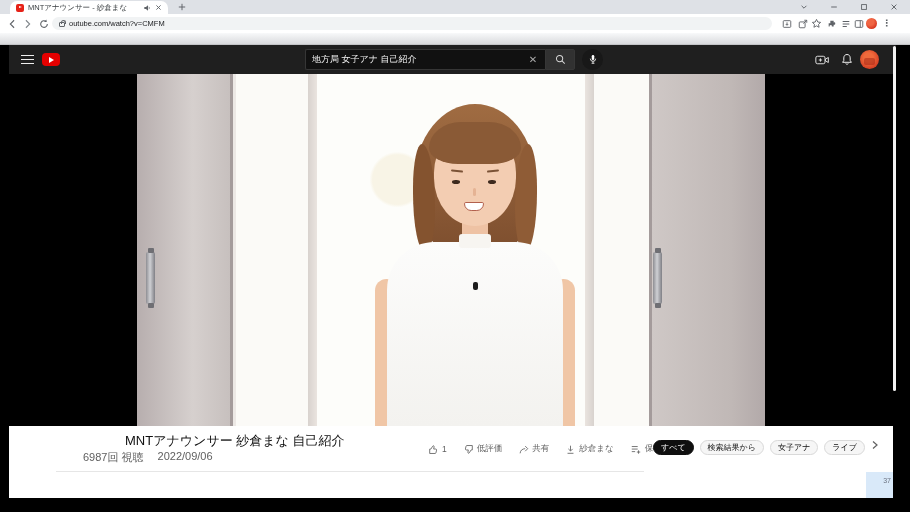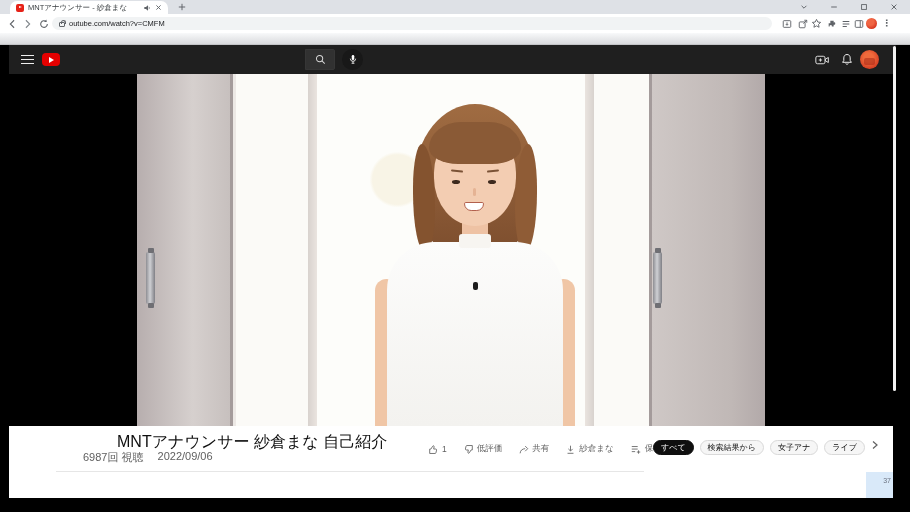--- a/index.html
+++ b/index.html
@@ -100,21 +100,21 @@
   .arm-r { left:415px; top:205px; width:23px; height:147px; background:#f0c6a6; border-radius:12px 12px 0 0; }
   .torso { left:250px; top:168px; width:176px; height:184px; background:linear-gradient(#fcfcfb,#f3f2ef);
            border-radius:48px 48px 0 0; }
   .collar { left:322px; top:160px; width:32px; height:14px; background:#f7f5f1; border-radius:3px; }
   .mic-clip { left:336px; top:208px; width:5px; height:8px; background:#1c1c1c; border-radius:2px; }
 
   .scrollthumb { left:884px; top:1px; width:3px; height:345px; background:#f2f2f2; border-radius:2px; }
 
   
   .infopanel { left:0; top:381px; width:884px; height:72px; background:#fff; }
-  .vtitle { left:66px; top:6px; font-size:16px; color:#0f0f0f;padding-left:42px; }
+  .vtitle { left:74px; top:6px; font-size:13px; color:#0f0f0f;padding-left:42px; }
   .vmeta { left:74px; top:24px; display:flex; gap:14px; font-size:11px; color:#606060; }
   .actions { left:419px; top:15px; height:16px; display:flex; align-items:center; gap:16px; color:#606060; }
   .action { display:flex; align-items:center; gap:3px; font-size:8.5px; color:#606060; }
   .action svg { display:block; }
   .chips { left:644px; top:14px; height:15px; display:flex; align-items:flex-start; gap:6px; }
   .chip { height:15px; display:flex; align-items:center; padding:0 7px; border-radius:8px; font-size:8px;
           background:#f6f6f6; border:1px solid #d9d9d9; color:#0f0f0f; white-space:nowrap; }
   .chip.selected { background:#0f0f0f; border-color:#0f0f0f; color:#fff; }
   .chip-more { display:flex; align-items:center; }
   .divider { left:47px; top:45px; width:588px; height:1px; background:#e6e6e6; }
@@ -234,20 +234,24 @@
   <div class="abs page">
 
     <div class="abs ytheader">
       <span class="abs hamburger">
           <i></i>
           <i></i>
           <i></i>
         </span>
       <span class="ytlogo"></span>
       <div class="abs searchwrap">
+        <div class="searchbox">
+          <input type="text" value="地方局 女子アナ 自己紹介" style="">
+          <span class="clearbtn">✕</span>
+        </div>
         <div class="searchbtn">
           <span>
             <svg width="11" height="11" viewBox="0 0 12 12">
                 <circle cx="5" cy="5" r="3.4" fill="none" stroke="#d7d7d7" stroke-width="1.1"></circle>
                 <path d="M7.6 7.6l3 3" stroke="#d7d7d7" stroke-width="1.1"></path>
               </svg>
           </span>
         </div>
         <div class="micbtn">
           <span>

